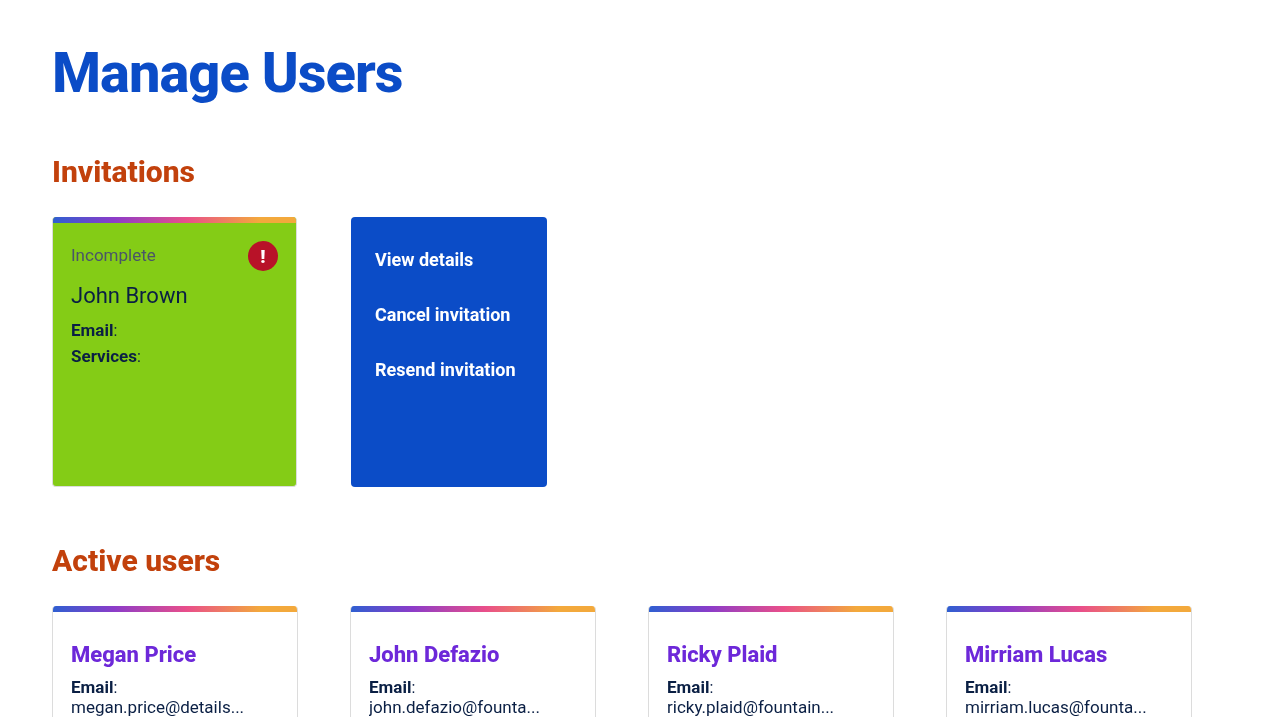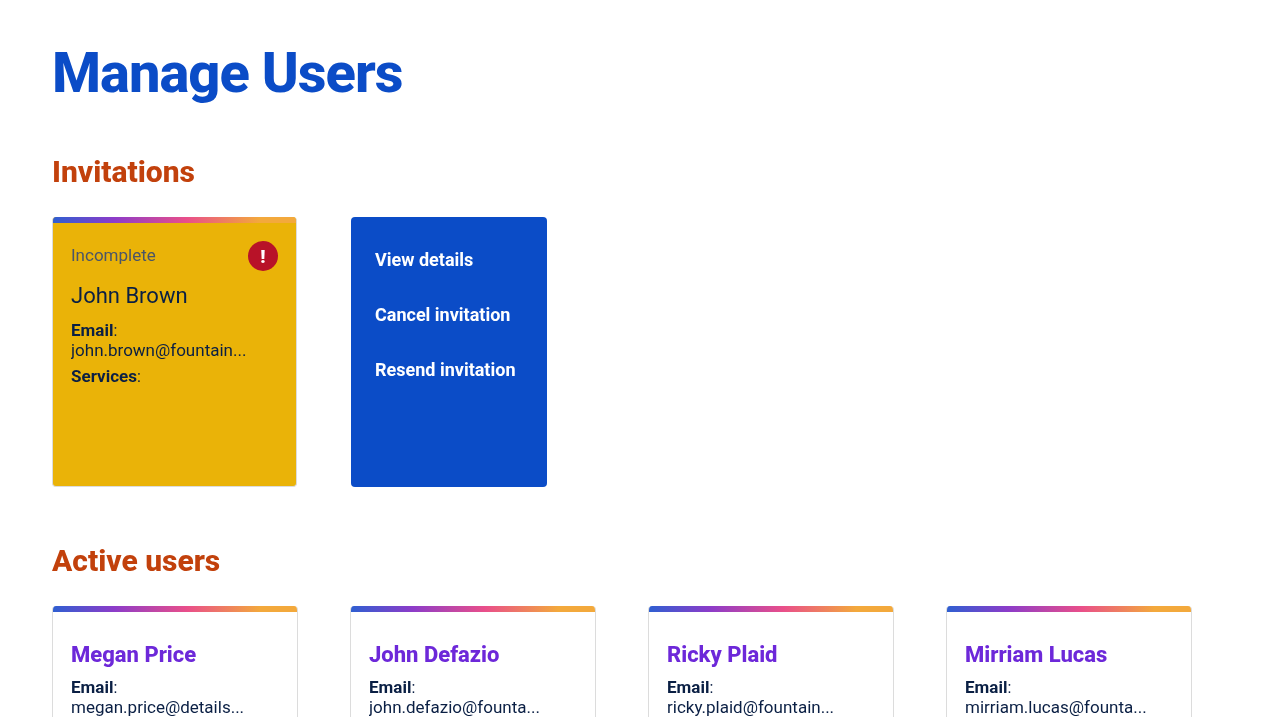--- a/index.html
+++ b/index.html
@@ -31,21 +31,21 @@
       display: flex;
       gap: 54px;
       margin-bottom: 56px;
     }
     .card {
       width: 245px;
       border: 1px solid #dcdcdc;
       border-top: none;
       border-radius: 4px;
       overflow: hidden;
-      background: #eab308;
+      background: #84cc16;
       position: relative;
     }
     .card-top-bar {
       height: 6px;
       background: linear-gradient(90deg, #2f5fd1 0%, #8c3cc9 25%, #e94f8a 55%, #f3a93c 85%);
     }
     .card-body {
       padding: 18px 18px 20px 18px;
     }
     .card-status-row {
@@ -157,21 +157,20 @@
   <div class="card">
     <div class="card-top-bar"></div>
     <div class="card-body">
       <div class="card-status-row">
         <div class="card-status">Incomplete</div>
         <div class="alert-icon">!</div>
       </div>
       <div class="card-name">John Brown</div>
       <div class="field-block">
         <span class="field-label">Email</span><span class="field-colon">:</span>
-        <div class="field-value truncate">john.brown@fountain...</div>
       </div>
       <div class="field-block">
         <span class="field-label">Services</span><span class="field-colon">:</span>
       </div>
     </div>
   </div>
 
   <div class="action-panel">
     <div class="action-item">View details</div>
     <div class="action-item">Cancel invitation</div>

